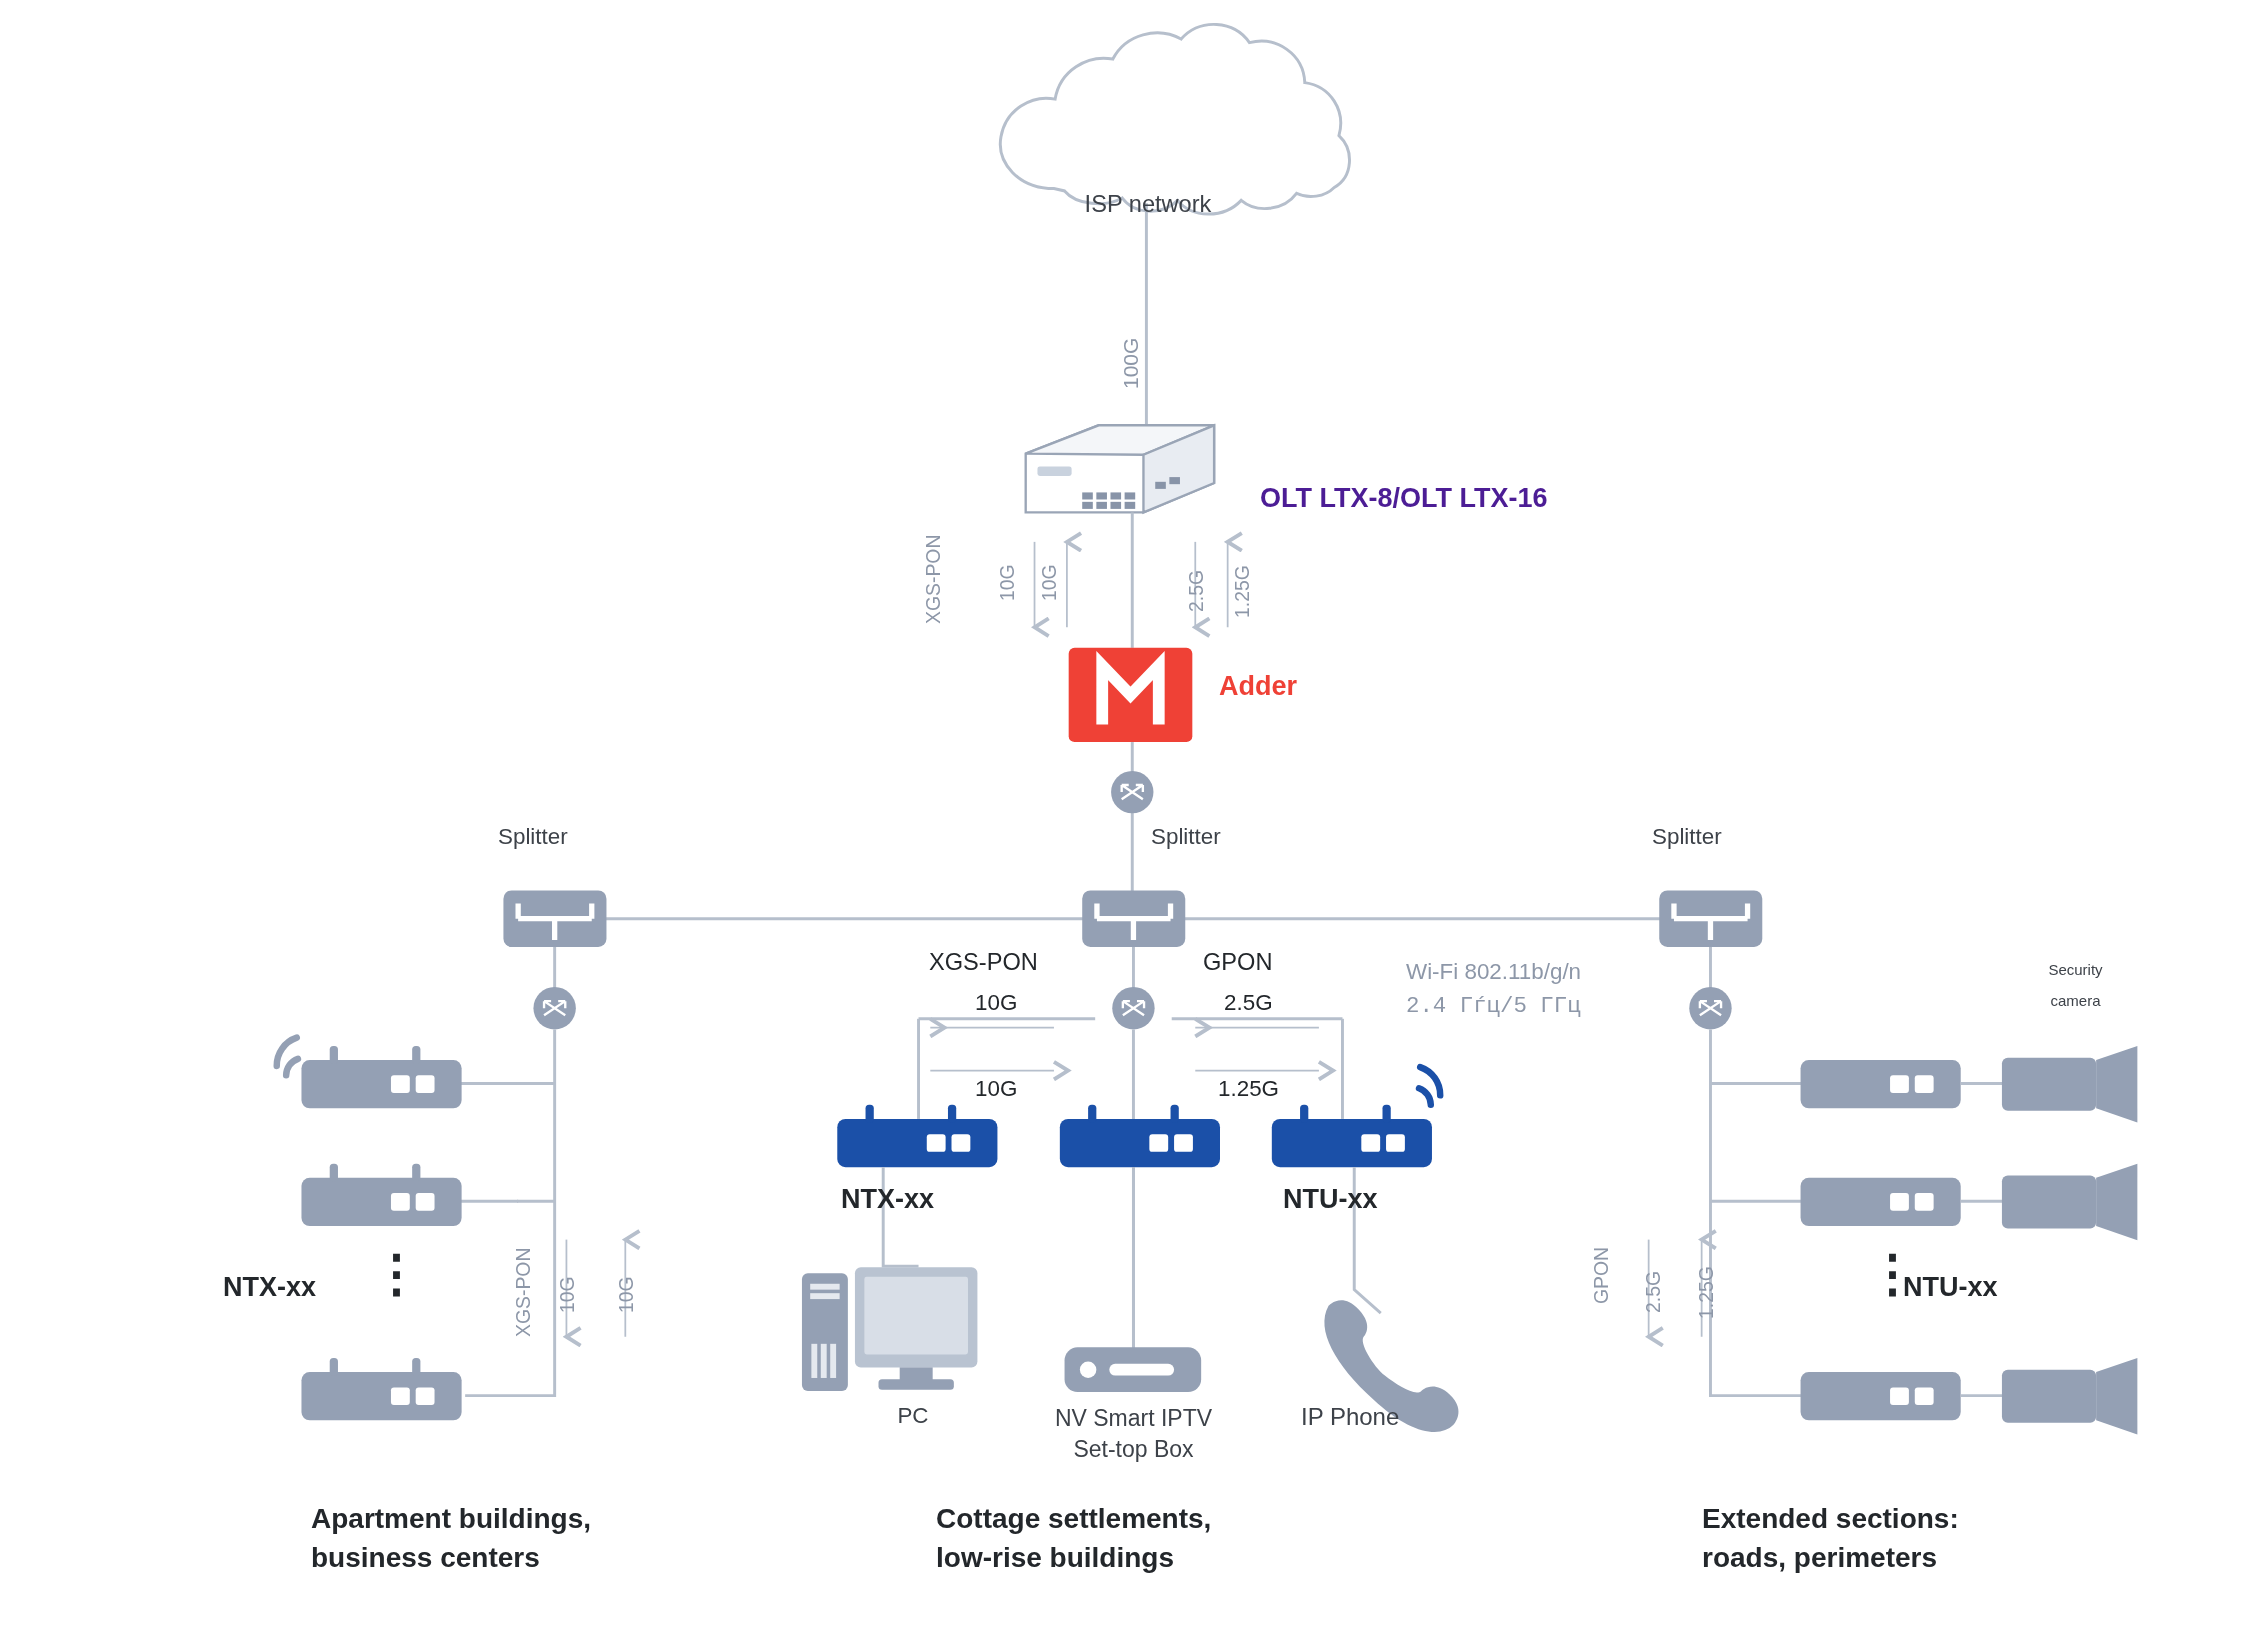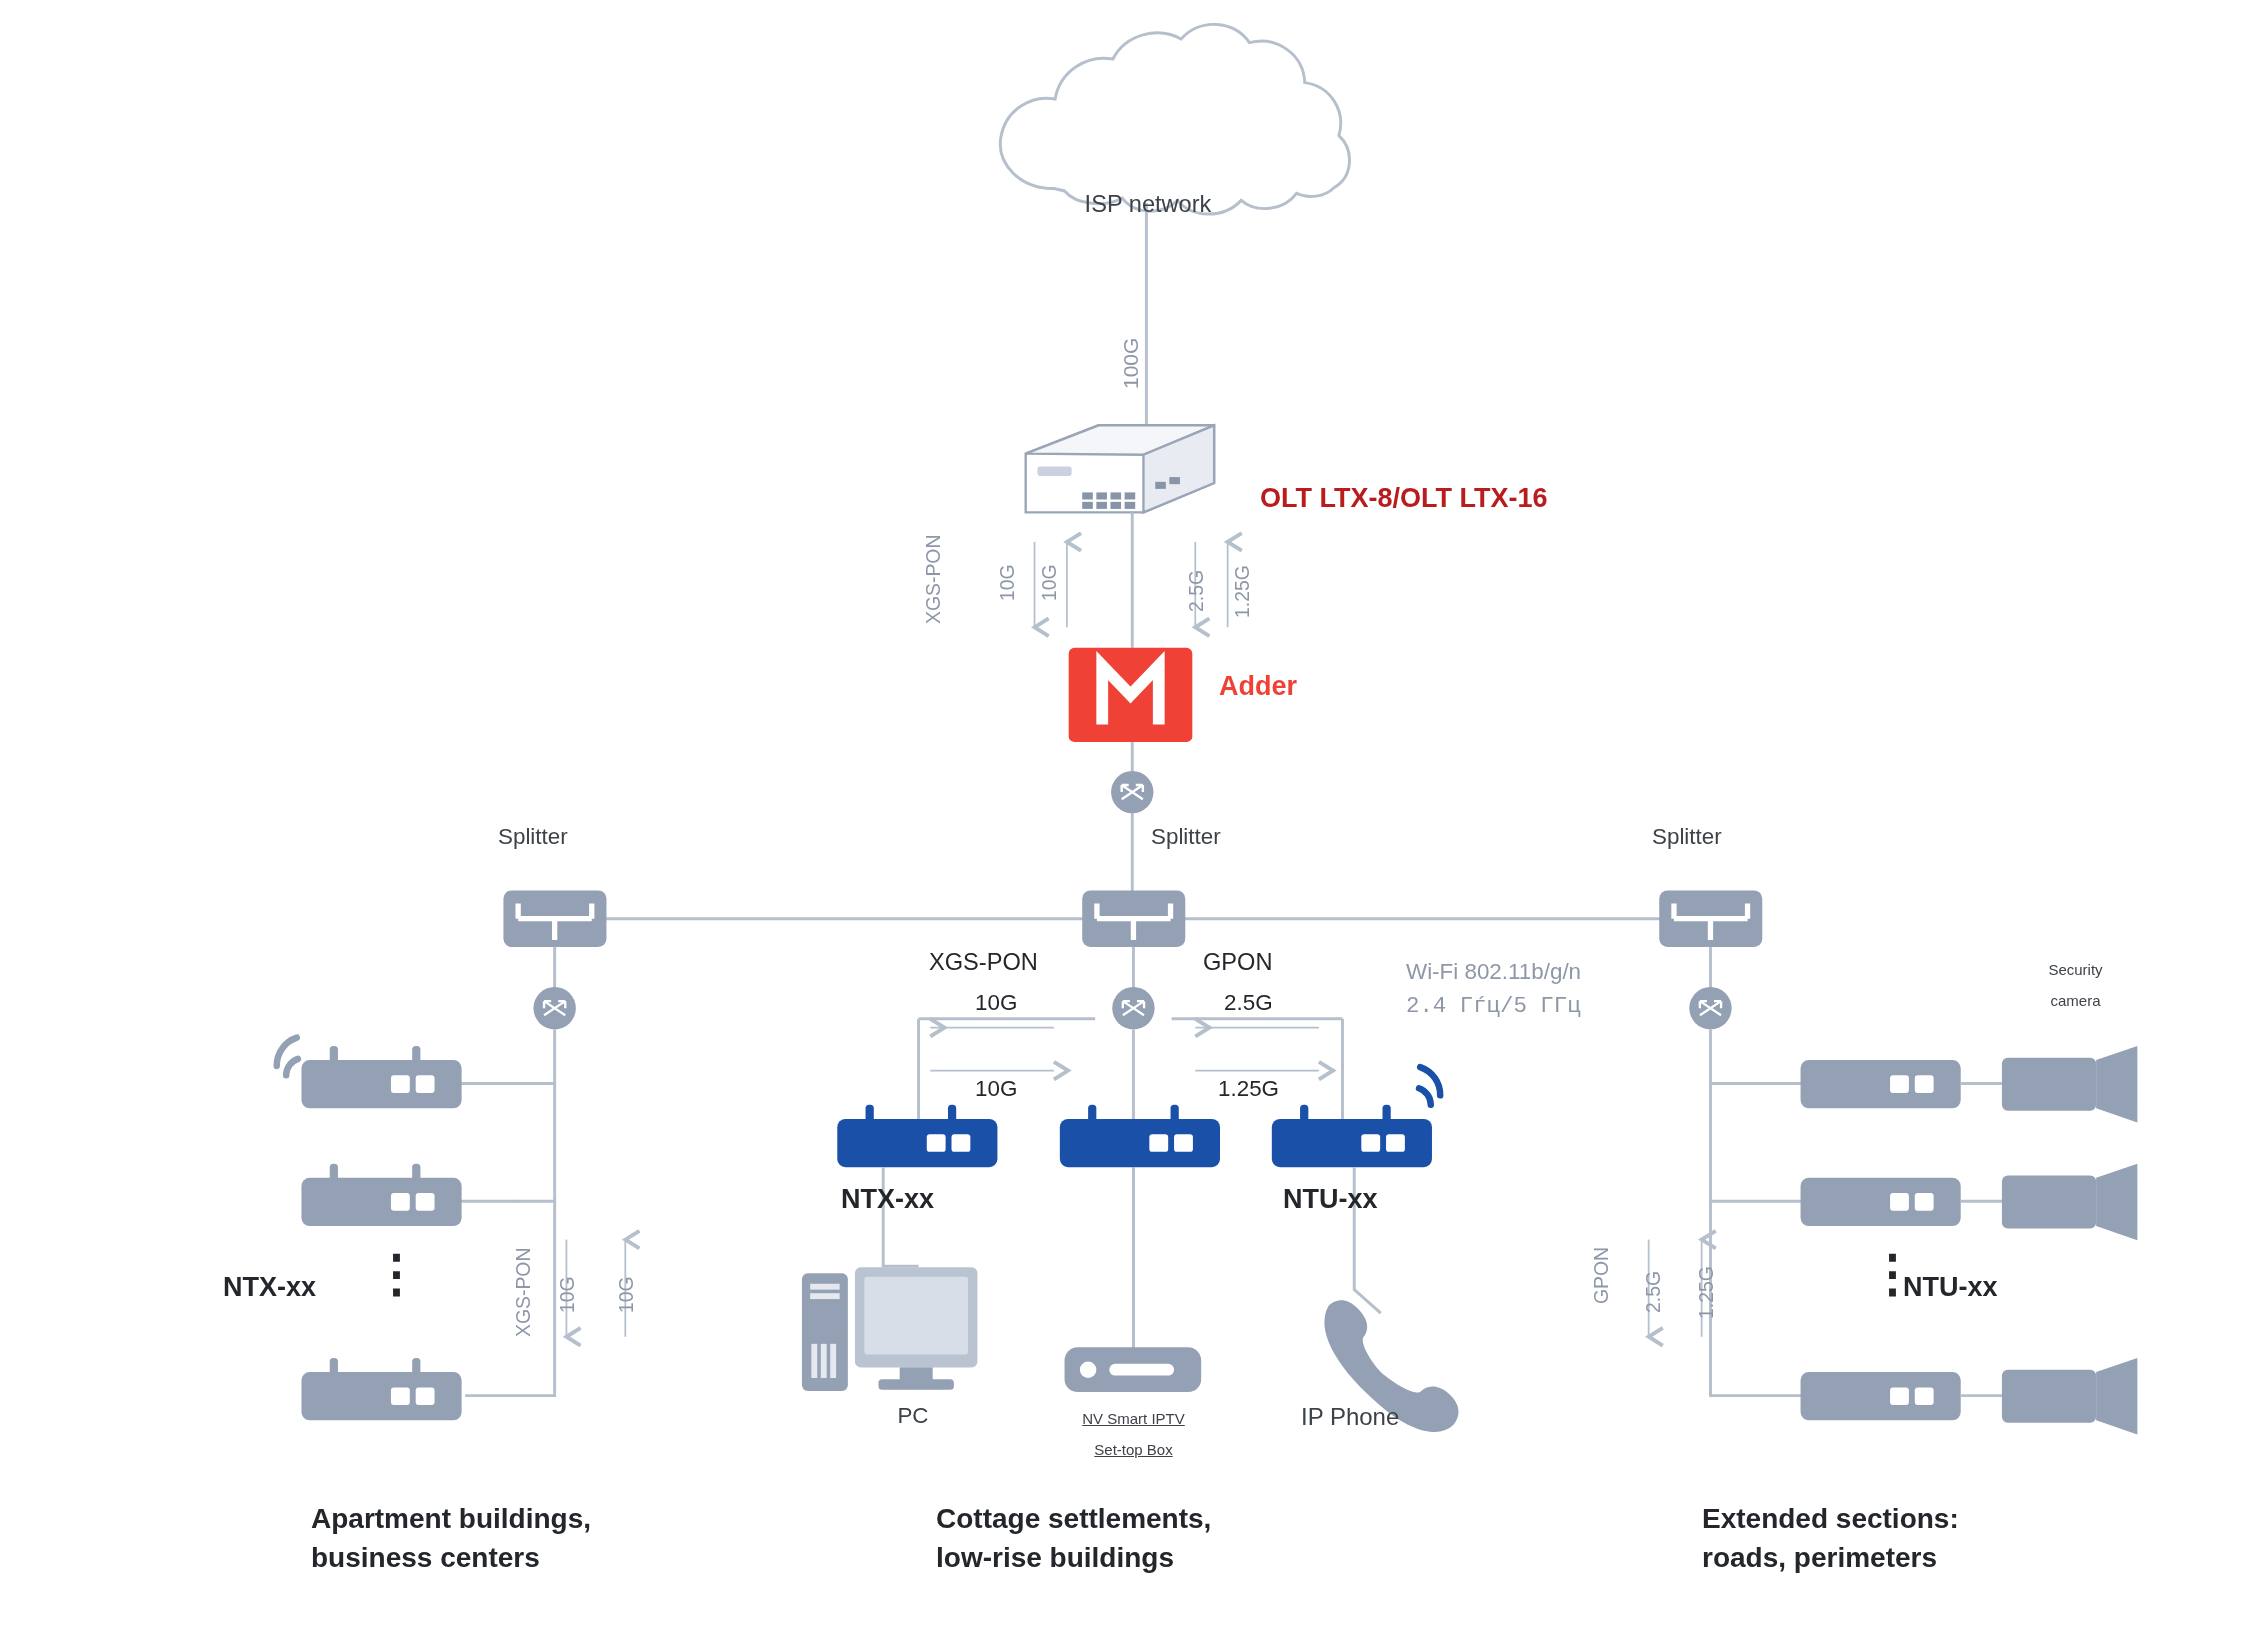--- a/index.html
+++ b/index.html
@@ -28,21 +28,21 @@
   }
   .lbl {
     position: absolute;
     color: #3d4249;
     white-space: pre;
   }
   .lbl-gray {
     color: #8d97a8;
   }
   .lbl-blue {
-    color: #b91c1c;
+    color: #4c1d95;
     font-weight: bold;
   }
   .lbl-red {
     color: #ef4136;
     font-weight: bold;
   }
   .lbl-dark {
     color: #23272b;
   }
   .bold {
@@ -345,21 +345,21 @@
   <div class="lbl lbl-dark" style="left:1224px; top:990px; font-size:22.4px;">2.5G</div>
   <div class="lbl lbl-dark" style="left:1218px; top:1076px; font-size:22.4px;">1.25G</div>
 
   <div class="lbl lbl-gray" style="left:1406px; top:959px; font-size:22.4px;">Wi-Fi 802.11b/g/n</div>
   <div class="lbl lbl-gray" style="left:1406px; top:993px; font-size:22.4px;font-family:Liberation Mono, monospace;">2.4 Гѓц/5 ГГц</div>
 
   <div class="lbl bold lbl-dark" style="left:841px; top:1184px; font-size:27px;">NTX-xx</div>
   <div class="lbl bold lbl-dark" style="left:1283px; top:1184px; font-size:27px;">NTU-xx</div>
 
   <div class="lbl" style="left:854px; top:1403px; width:118px; font-size:22.4px; text-align:center;">PC</div>
-  <div class="lbl center" style="left:1013px; top:1403px; width:241px; font-size:15px; line-height:31px; white-space:pre-line;text-decoration:underline;">NV Smart IPTV
+  <div class="lbl center" style="left:1013px; top:1403px; width:241px; font-size:23px; line-height:31px; white-space:pre-line;">NV Smart IPTV
 Set-top Box</div>
   <div class="lbl" style="left:1301px; top:1403px; width:141px; font-size:24px; text-align:left;">IP Phone</div>
 
   <div class="lbl lbl-gray vert" style="left:1590px; top:1304px; font-size:19.4px; transform:rotate(-90deg);">GPON</div>
   <div class="lbl lbl-gray vert" style="left:1642px; top:1313px; font-size:19.4px; transform:rotate(-90deg);">2.5G</div>
   <div class="lbl lbl-gray vert" style="left:1695px; top:1319px; font-size:19.4px; transform:rotate(-90deg);">1.25G</div>
   <div class="lbl lbl-dark bold" style="left:1867px; top:1248px; font-size:51px; line-height:51px;">⋮</div>
   <div class="lbl bold lbl-dark" style="left:1903px; top:1272px; font-size:27px;">NTU-xx</div>
   <div class="lbl center" style="left:1990px; top:954px; width:171px; font-size:15px; line-height:31px; white-space:pre-line;text-align:center;">Security
 camera</div>

